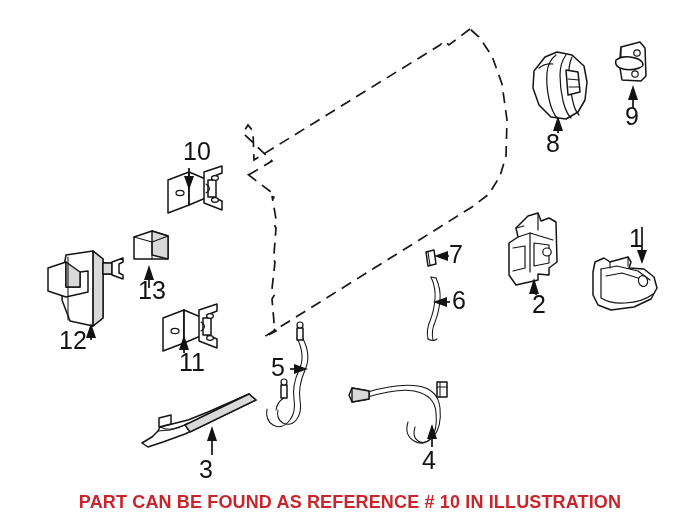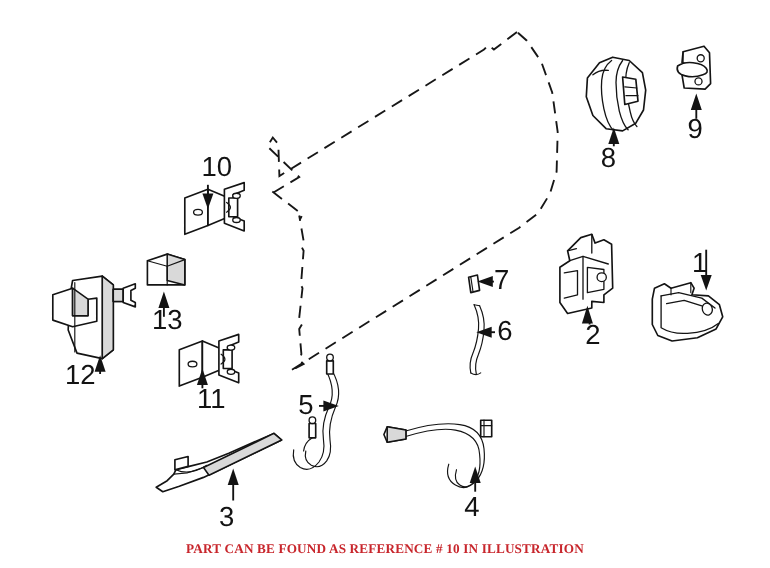--- a/index.html
+++ b/index.html
@@ -32,22 +32,22 @@
     font-size: 25px;
     font-weight: 400;
     fill: #131313;
   }
   .caption-text {
     position: absolute;
     left: 0;
     top: 492px;
     width: 700px;
     text-align: center;
-    font-family: Liberation Serif, serif;
-    font-size: 12px;
+    font-family: Liberation Sans, sans-serif;
+    font-size: 18px;
     font-weight: bold;
     letter-spacing: 0.15px;
     color: #c8262c;
     white-space: nowrap;
   }
   .part-outline {
     fill: #ffffff;
     stroke: #141414;
     stroke-width: 1.5;
     stroke-linejoin: round;

